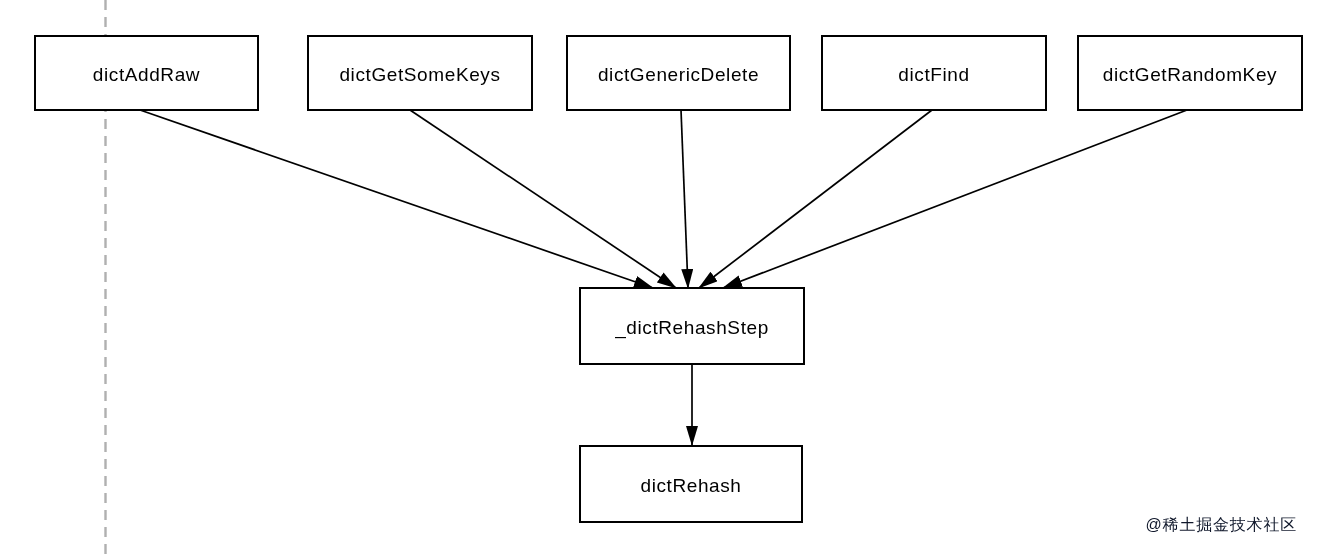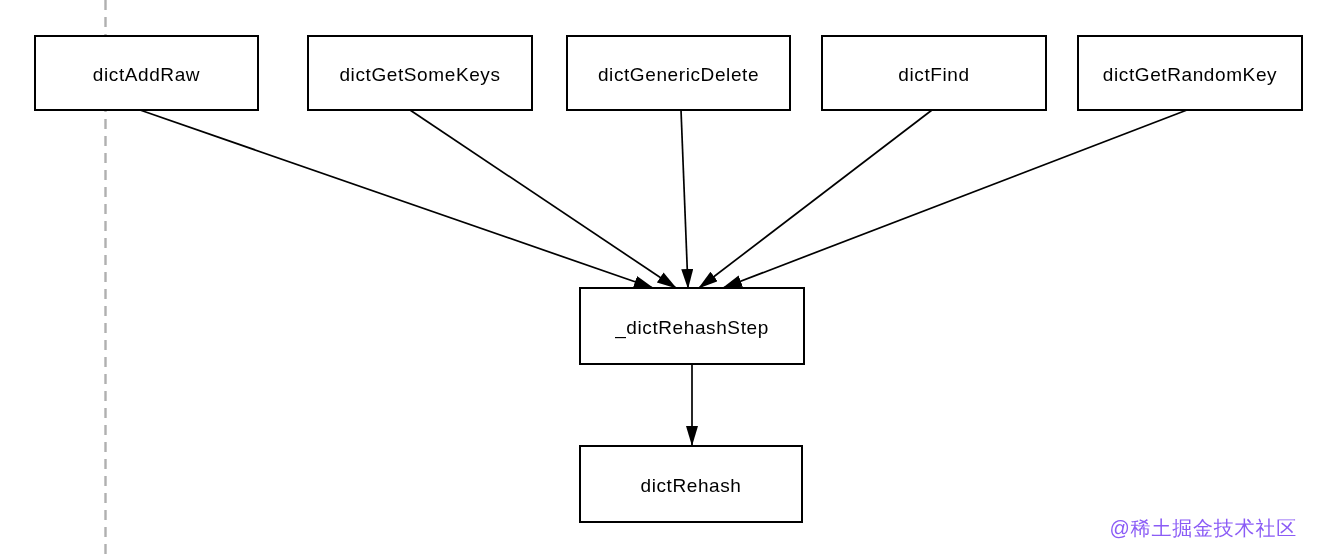--- a/index.html
+++ b/index.html
@@ -41,23 +41,23 @@
     font-size: 19px;
     letter-spacing: 0.6px;
     fill: #000000;
     text-anchor: middle;
     dominant-baseline: central;
   }
   .watermark {
     position: absolute;
     top: 515px;
     right: 13px;
-    font-size: 20px;
+    font-size: 16px;
     letter-spacing: 0.8px;
-    color: #8b5cf6;
+    color: #0f172a;
     white-space: nowrap;
     user-select: none;
   }
 </style>
 </head>
 <body>
 
 <div class="stage">
   <svg width="1327" height="555" viewBox="0 0 1327 555">
     <defs>

